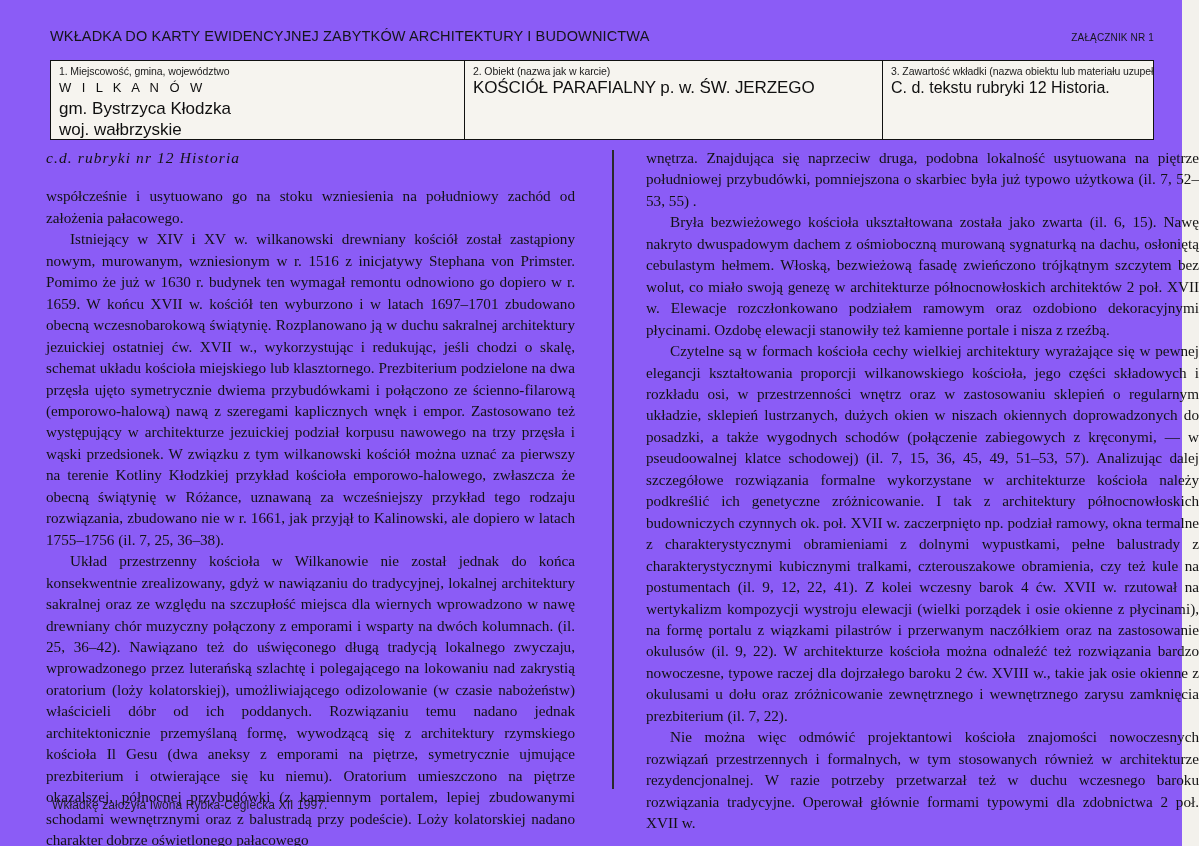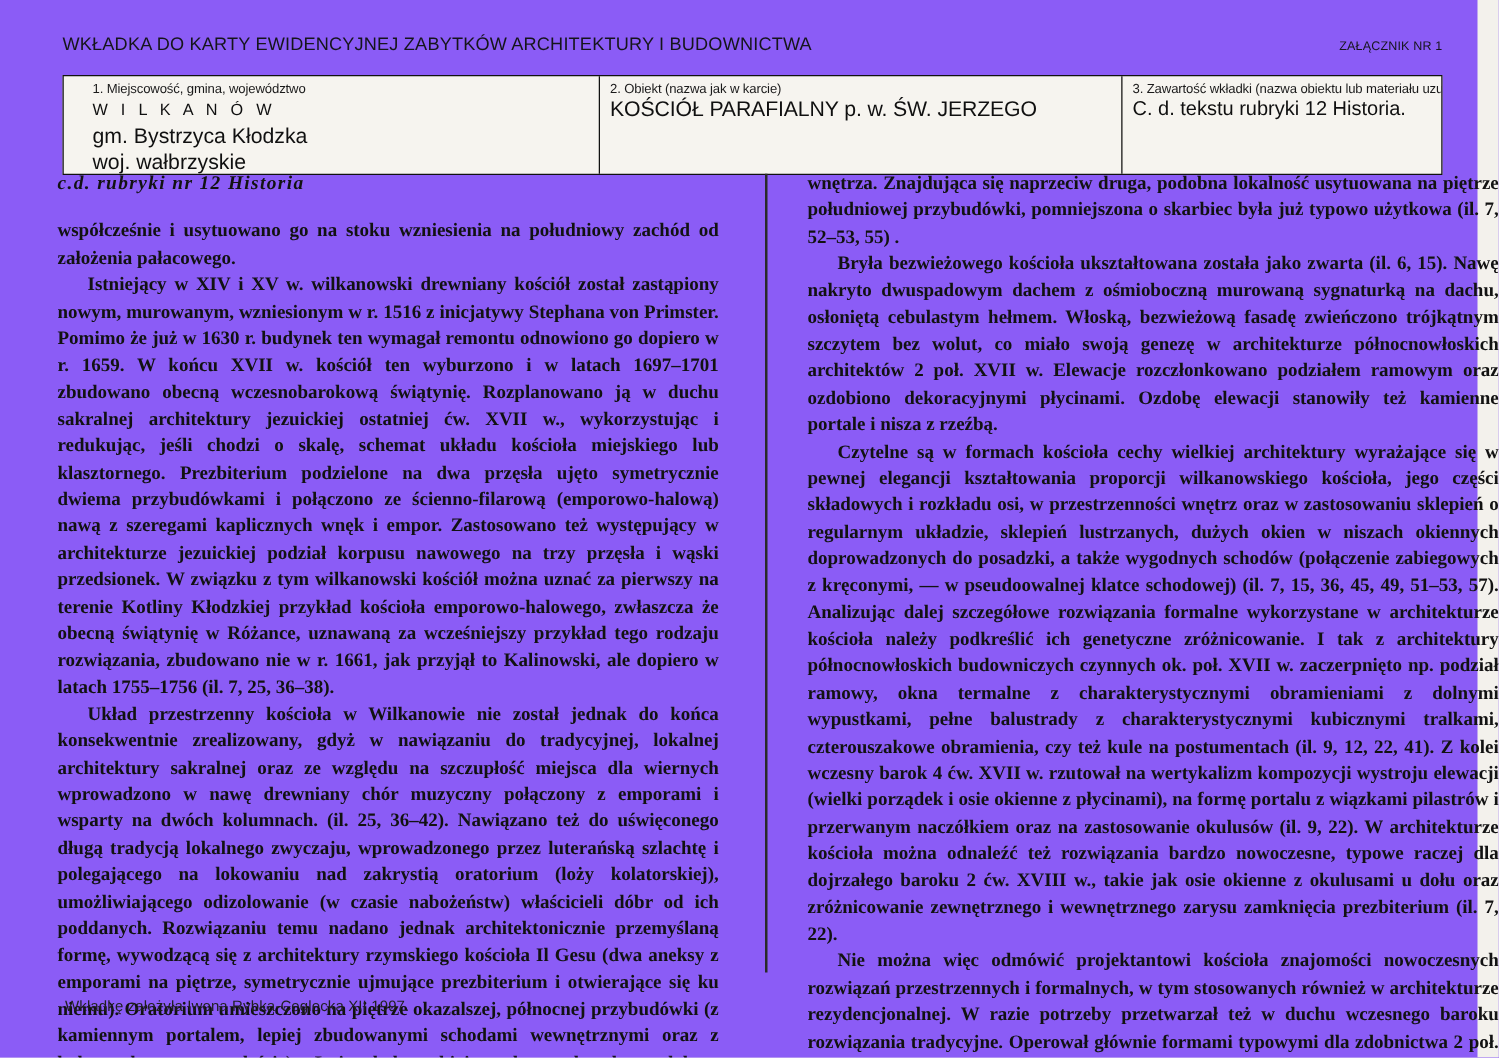--- a/index.html
+++ b/index.html
@@ -61,21 +61,21 @@
     display: flex;
     background: #f6f4ef;
   }
   .hdr-cell {
     box-sizing: border-box;
     padding: 4px 6px 0 8px;
     position: relative;
     overflow: hidden;
   }
   .hdr-cell + .hdr-cell { border-left: 1.6px solid #111; margin-left: 48px; }
-  .cell-1 { width: 365px; margin-left: 15px; }
+  .cell-1 { width: 365px; }
   .cell-2 { width: 370px; }
   .cell-3 { flex: 1; }
 
   .cell-caption {
     font-family: "Liberation Sans", "DejaVu Sans", sans-serif;
     font-size: 10.5px;
     line-height: 12px;
     color: #1a1a1a;
     white-space: nowrap;
     letter-spacing: -0.1px;
@@ -89,24 +89,23 @@
   }
   .cell-value.spaced { letter-spacing: 3.4px; }
   .cell-value.sub { font-size: 17px; line-height: 21px; }
   .cell-value.obj { font-size: 17px; letter-spacing: -0.1px; }
   .cell-value.cont { font-size: 16px; }
 
   
   .body-area {
     position: absolute;
     left: 46px;
-    top: 136px;
+    top: 147px;
     width: 1110px;
     height: 643px;
-    font-weight: bold;
   }
   .col-rule {
     position: absolute;
     left: 566px;
     top: 3px;
     width: 1.5px;
     height: 639px;
     background: #2a2a2a;
   }
   .col {

